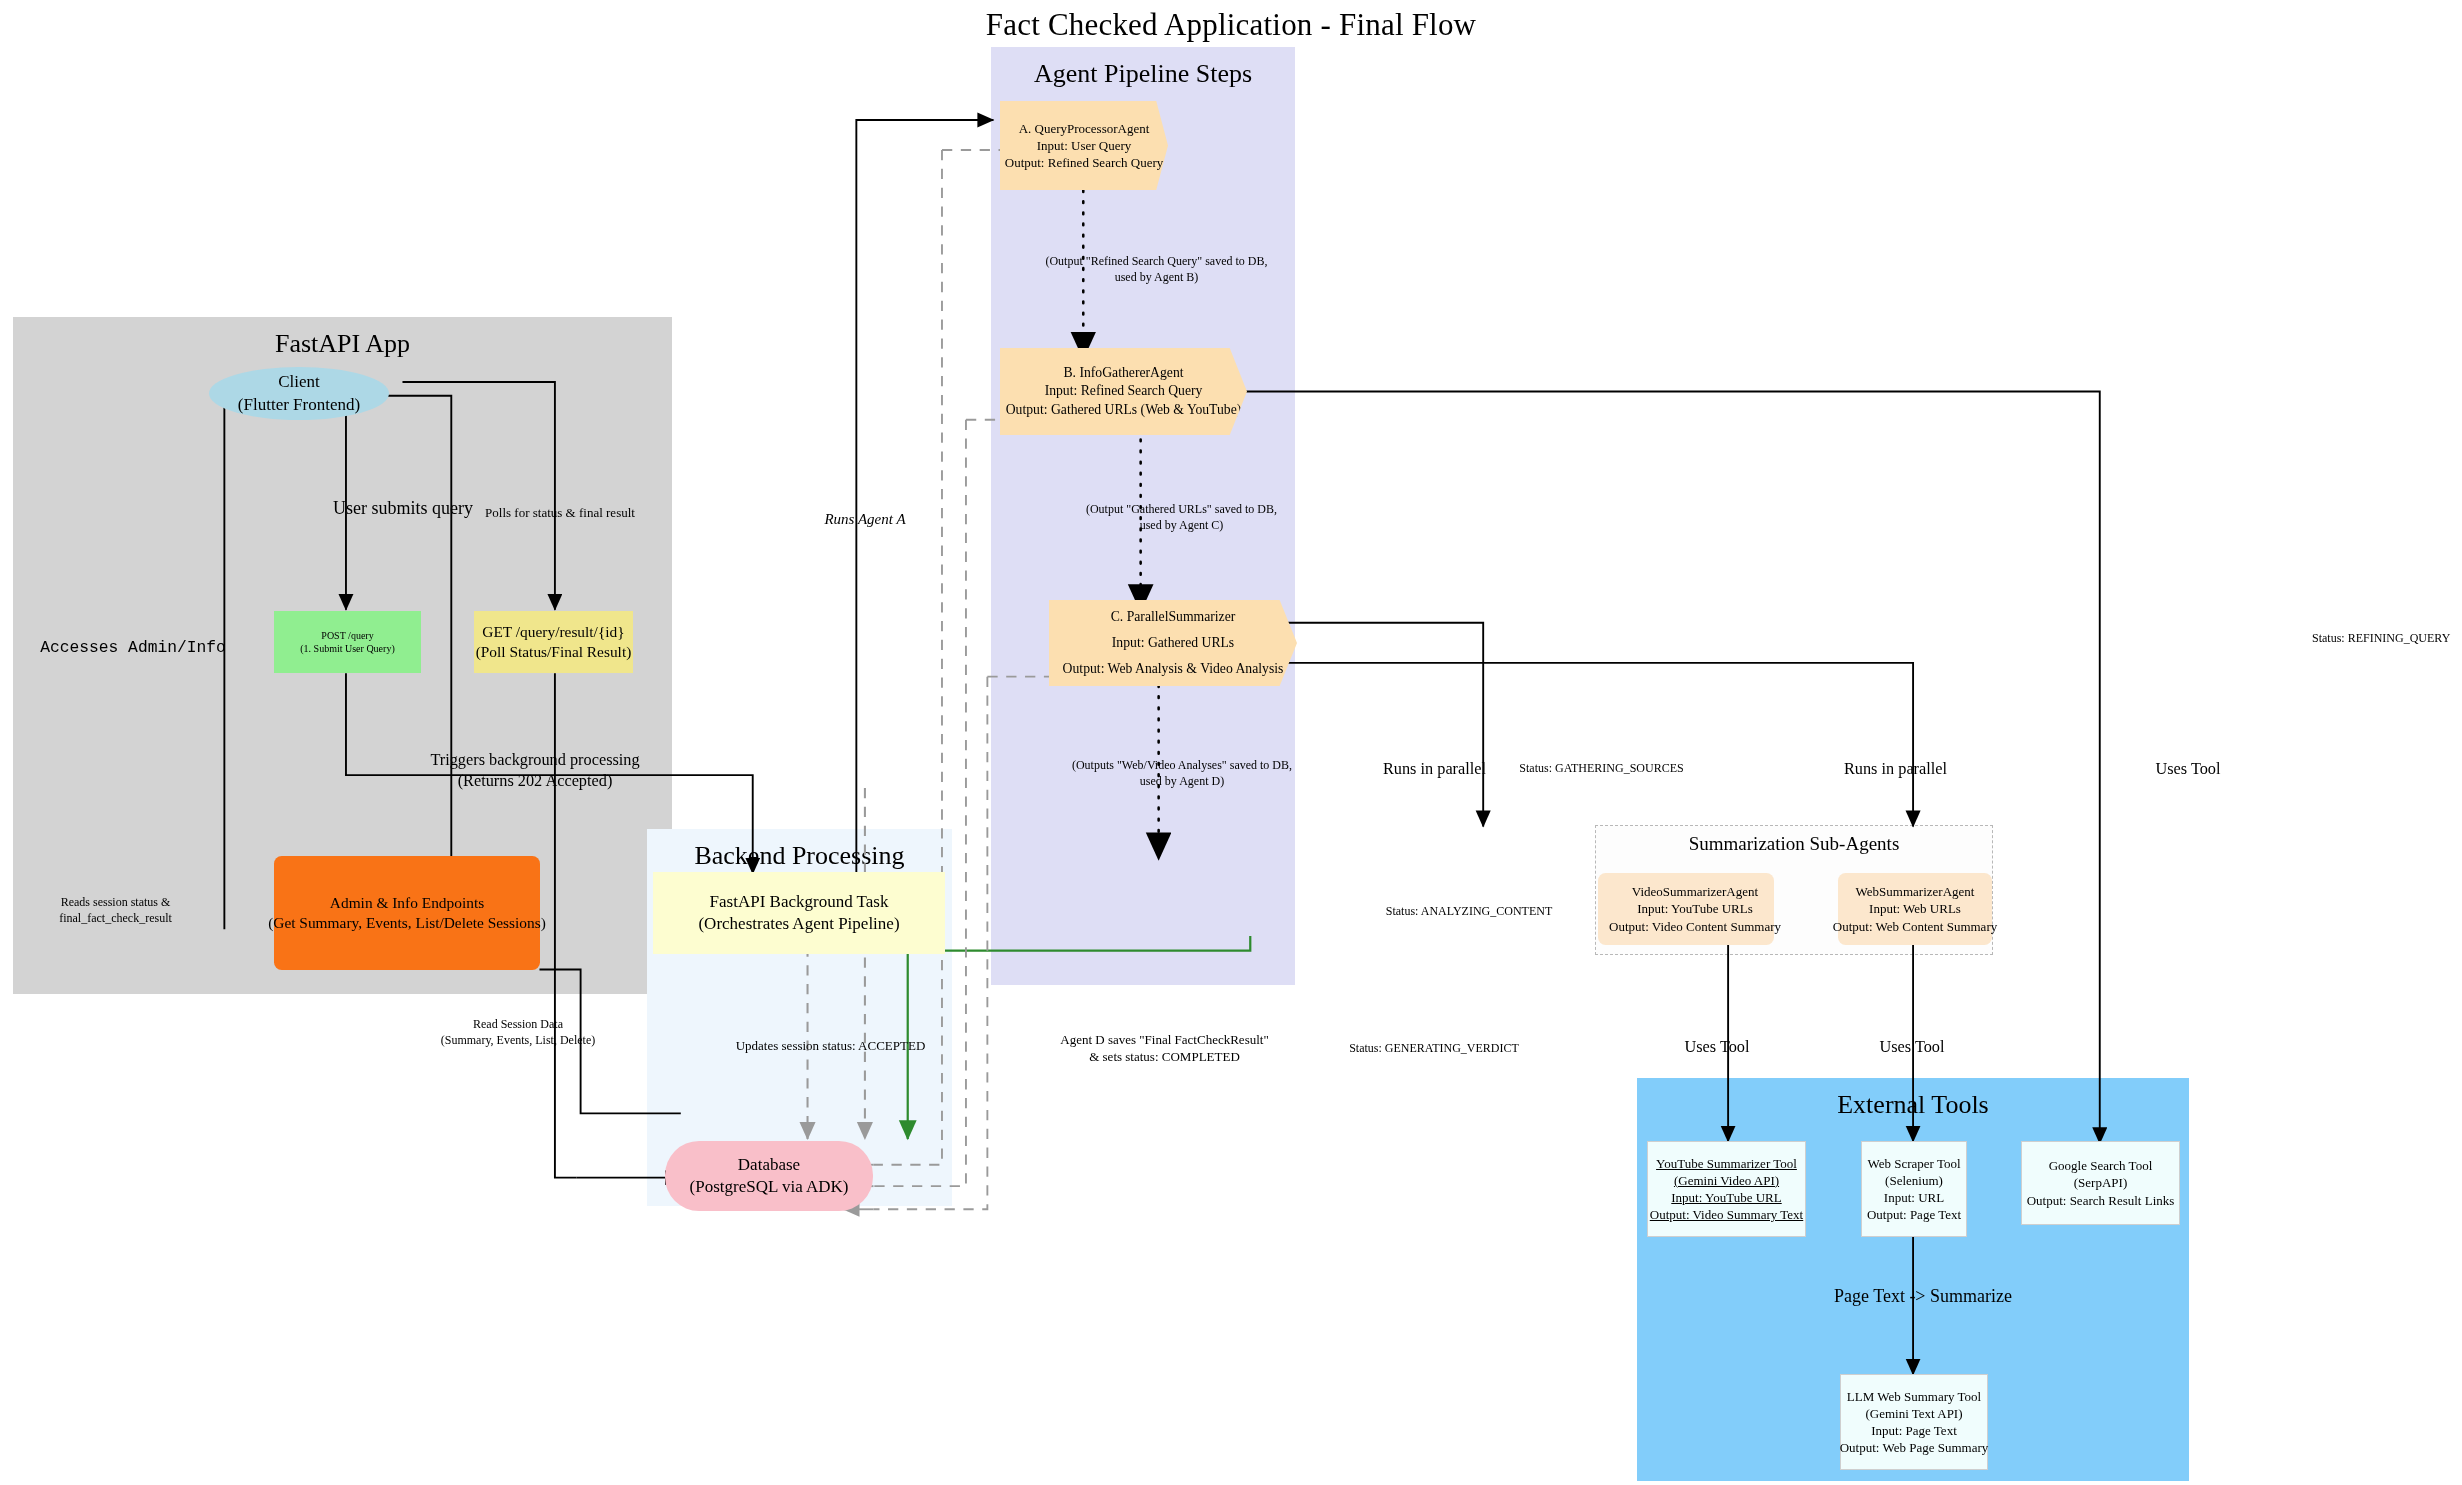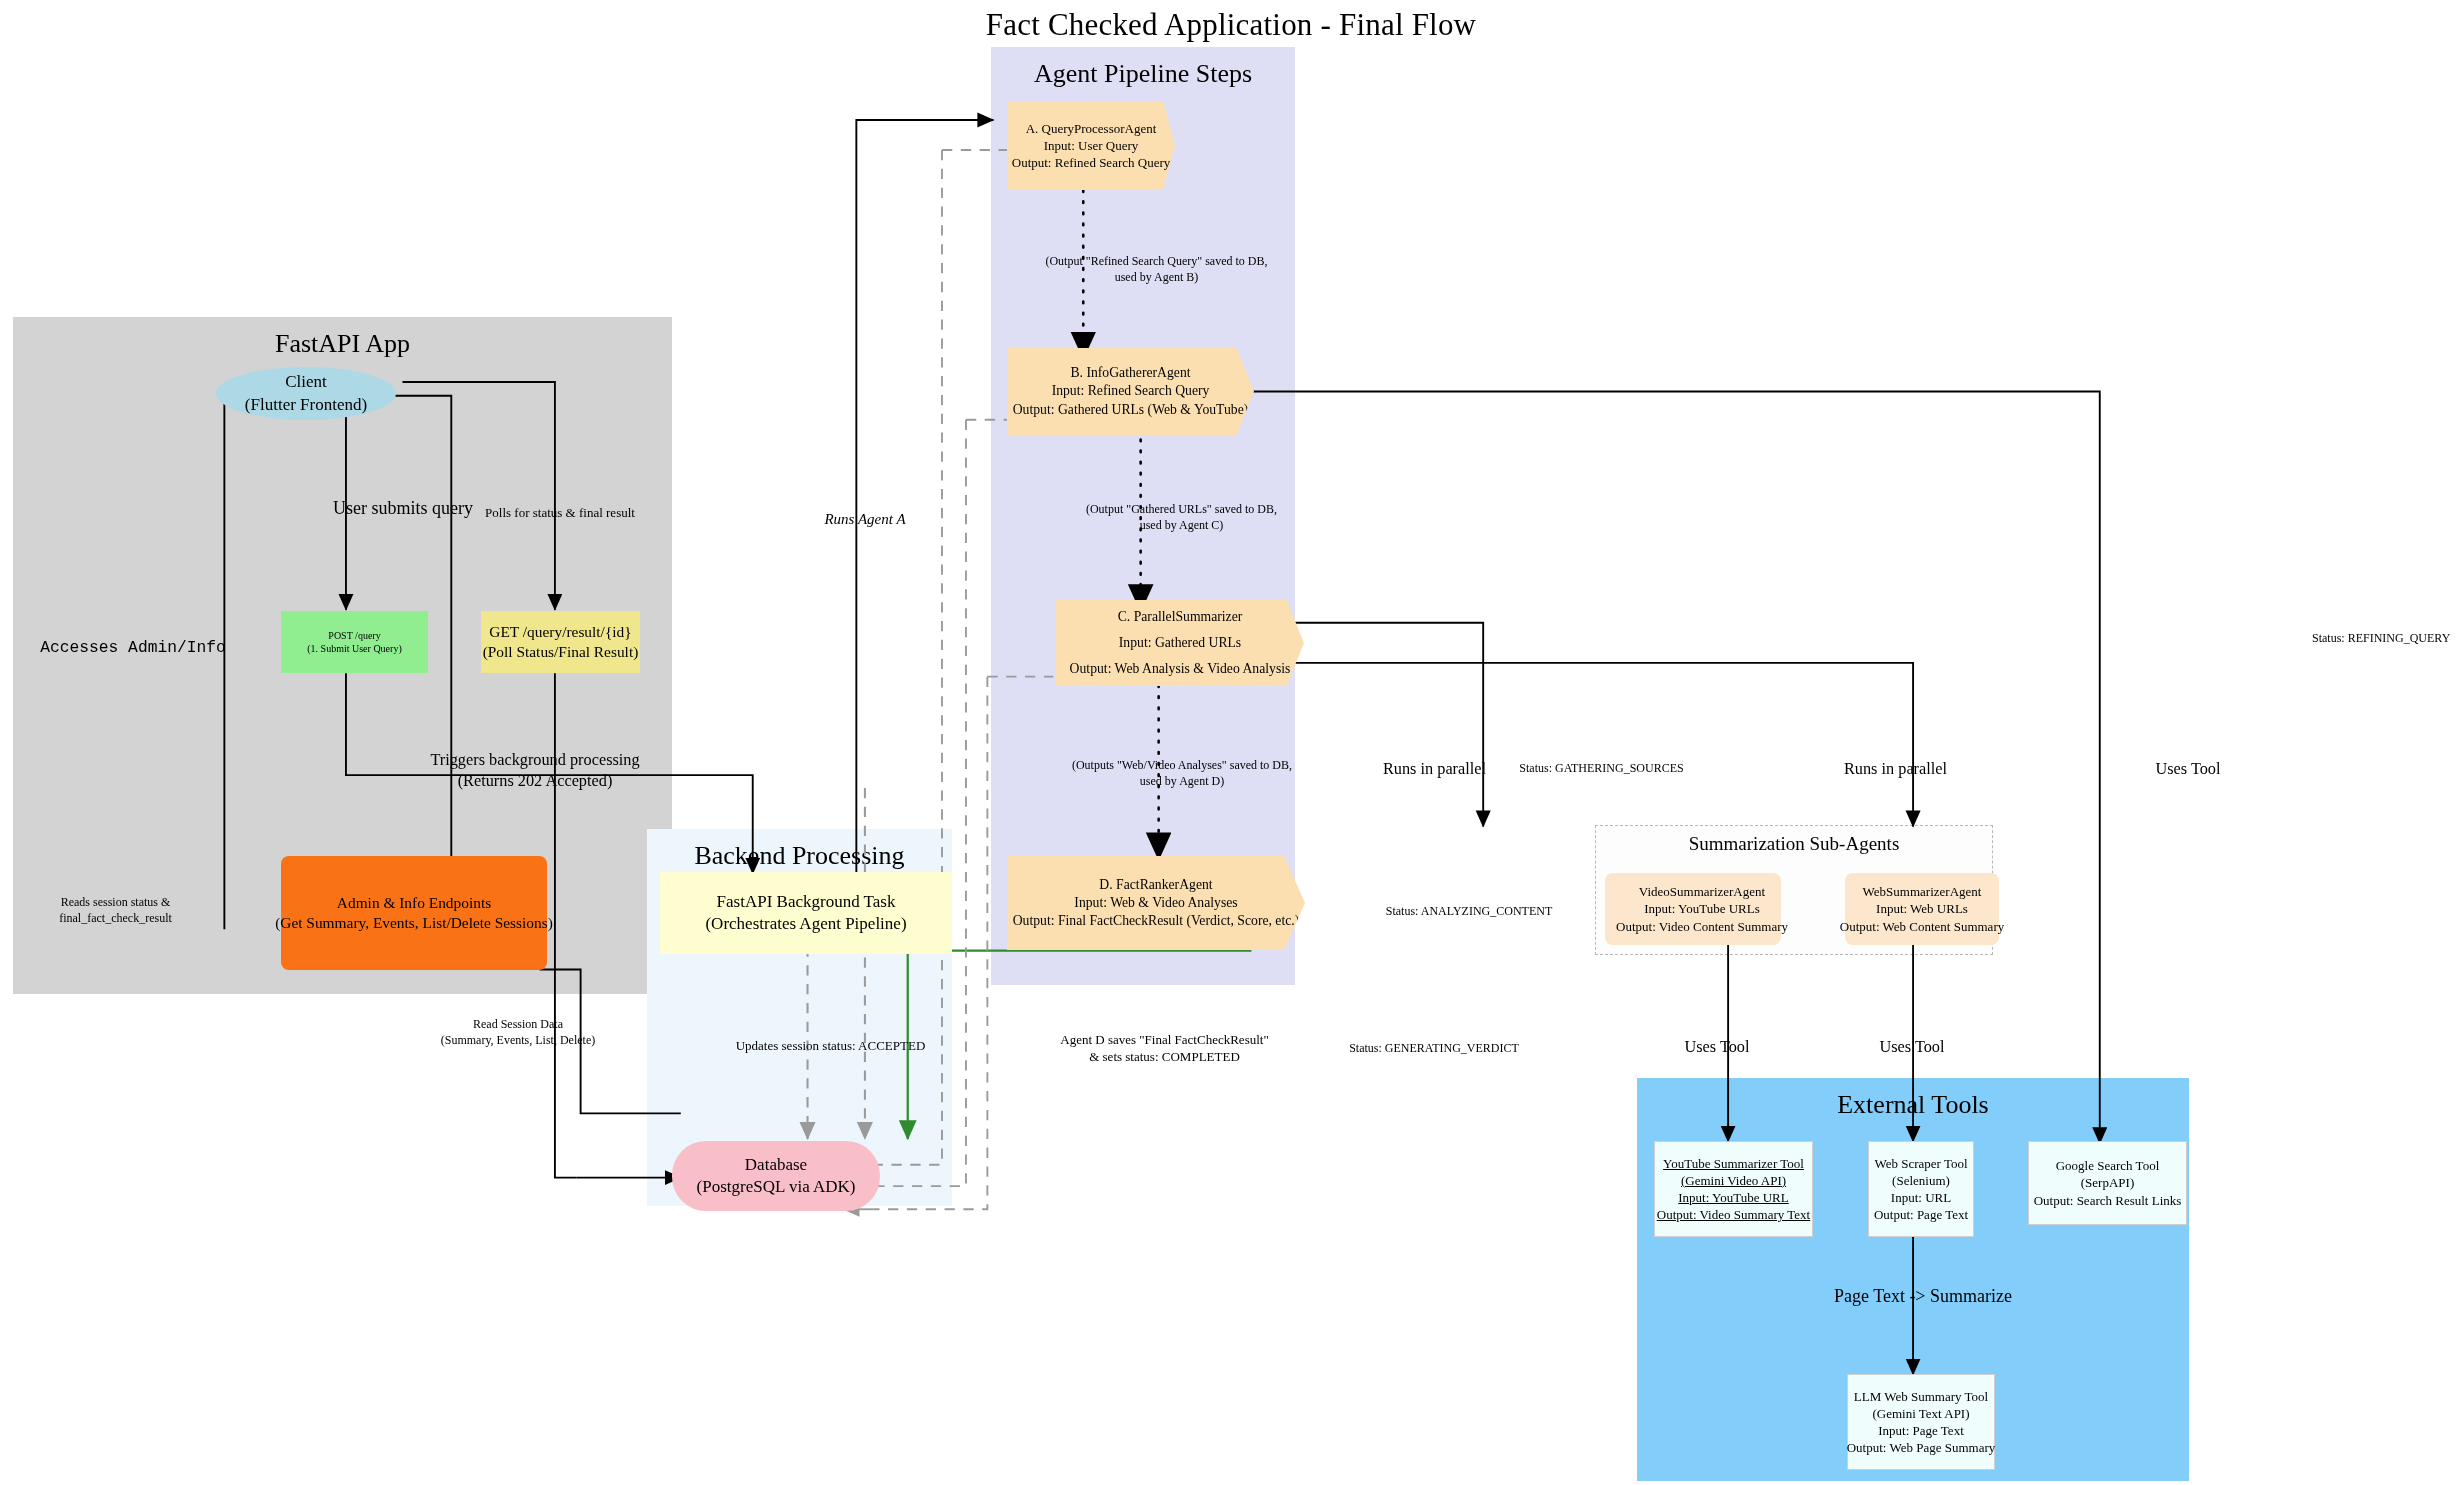--- a/index.html
+++ b/index.html
@@ -45,21 +45,20 @@
   
   .node {
     position: absolute;
     display: flex;
     flex-direction: column;
     align-items: center;
     justify-content: center;
     text-align: center;
     color: #000;
     line-height: 1.32;
-    margin-left: 7px;
   }
   .node .ln { display: block; white-space: nowrap; }
   .rounded { border-radius: 7.7px; }
 
   
   .agentbox {
     background: #fcdfb0;
     clip-path: polygon(0 0, 93% 0, 100% 50%, 93% 100%, 0 100%);
   }
   .subagentbox { background: #fce7cd; }
@@ -222,25 +221,20 @@
     <span class="ln">Input: Refined Search Query</span>
     <span class="ln">Output: Gathered URLs (Web &amp; YouTube)</span>
   </div>
 
   <div class="node abs agentbox" style="left:1049px; top:600px; width:248px; height:86px; font-size:13.7px;gap:8px;">
     <span class="ln">C. ParallelSummarizer</span>
     <span class="ln">Input: Gathered URLs</span>
     <span class="ln">Output: Web Analysis &amp; Video Analysis</span>
   </div>
 
-  <div class="node abs agentbox" style="left:1000px; top:856px; width:298px; height:94px; font-size:13.7px;">
-    <span class="ln">D. FactRankerAgent</span>
-    <span class="ln">Input: Web &amp; Video Analyses</span>
-    <span class="ln">Output: Final FactCheckResult (Verdict, Score, etc.)</span>
-  </div>
 
   <div class="node abs subagentbox rounded" style="left:1598px; top:873px; width:176px; height:72px; font-size:13px;padding-left:18px;">
     <span class="ln">VideoSummarizerAgent</span>
     <span class="ln">Input: YouTube URLs</span>
     <span class="ln">Output: Video Content Summary</span>
   </div>
 
   <div class="node abs subagentbox rounded" style="left:1838px; top:873px; width:154px; height:72px; font-size:13px;">
     <span class="ln">WebSummarizerAgent</span>
     <span class="ln">Input: Web URLs</span>

